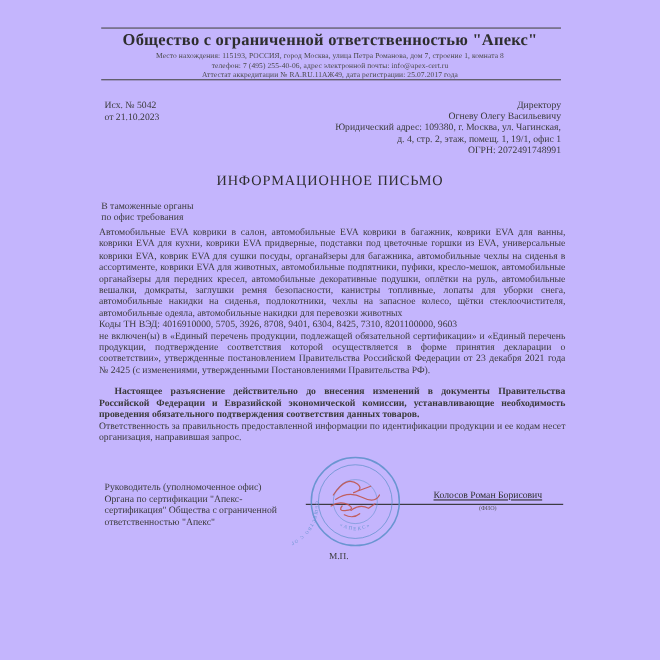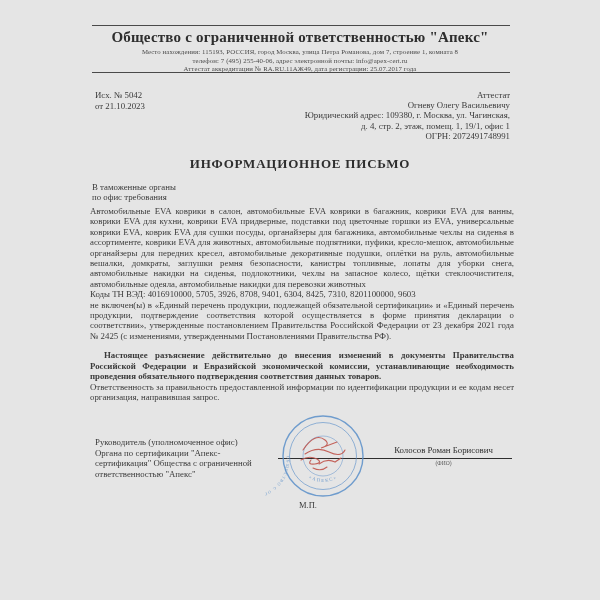--- a/index.html
+++ b/index.html
@@ -1,17 +1,17 @@
 <!DOCTYPE html>
 <html><head>
 <meta charset="utf-8">
 <style>
   html,body{margin:0;padding:0;background:#ffffff;}
   .page{
-    position:relative;width:600px;height:600px;background:#e5e5e5;
+    position:relative;width:600px;height:600px;background:#c4b5fd;
     font-family:"Liberation Serif", serif;color:#3a3a3a;overflow:hidden;
     -webkit-font-smoothing:antialiased;
   }
   .rule{position:absolute;left:92px;right:90px;height:0;border-top:1.4px solid #4a4a4a;}
   .rule-top{top:25px;}
   .rule-bottom{top:72px;}
   .company{
     position:absolute;top:29px;left:0;width:100%;text-align:center;
     font-size:15px;font-weight:bold;letter-spacing:.2px;color:#2e2e2e;
   }
@@ -19,30 +19,30 @@
     position:absolute;left:0;width:100%;text-align:center;
     font-size:6.8px;color:#4a4a4a;letter-spacing:.1px;
   }
   .lh-addr{top:48px;}
   .lh-contact{top:56.5px;}
   .lh-accred{top:64.5px;}
   .ref{position:absolute;top:90px;left:95px;font-size:8.8px;line-height:10.5px;}
   .addressee{position:absolute;top:90px;right:90px;width:260px;text-align:right;font-size:8.8px;line-height:10.2px;}
   .doc-title{
     position:absolute;top:156px;left:0;width:100%;text-align:center;
-    font-size:13px;font-weight:bold;letter-spacing:.8px;color:#2e2e2e;margin:0;
+    font-size:13px;font-weight:normal;letter-spacing:.8px;color:#2e2e2e;margin:0;
   }
   .to-whom{position:absolute;top:182px;left:92px;font-size:8.8px;line-height:10.2px;}
   .body-text{position:absolute;top:206px;left:90px;width:424px;font-size:8.8px;line-height:10.4px;}
   .body-text p{margin:0;text-align:justify;}
   .indent{text-indent:14px;}
   .para-gap{margin-top:9px !important;font-weight:bold;}
   .sig-left{position:absolute;top:437px;left:95px;width:175px;font-size:8.8px;line-height:10.5px;}
   .sig-line{position:absolute;top:458px;left:278px;width:234px;border-top:1px solid #2e2e2e;}
-  .sig-name{position:absolute;top:445px;left:375px;width:137px;text-align:center;font-size:8.8px;color:#2e2e2e;}
+  .sig-name{position:absolute;top:445px;left:375px;width:137px;text-align:center;font-size:8.8px;color:#2e2e2e;text-decoration:underline;}
   .sig-caption{position:absolute;top:460px;left:375px;width:137px;text-align:center;font-size:5.5px;color:#555;}
   .stamp{position:absolute;top:398px;left:265px;width:116px;height:116px;}
   .mp{position:absolute;top:500px;left:299px;font-size:8.5px;color:#3a3a3a;}
 </style>
 </head>
 <body>
 
 <div class="page">
 
   <div class="rule rule-top"></div>
@@ -51,21 +51,21 @@
   <div class="lh-line lh-contact">телефон: 7 (495) 255-40-06, адрес электронной почты: info@apex-cert.ru</div>
   <div class="lh-line lh-accred">Аттестат аккредитации № RA.RU.11АЖ49, дата регистрации: 25.07.2017 года</div>
   <div class="rule rule-bottom"></div>
 
   <div class="ref">
     <div>Исх. № 5042</div>
     <div>от 21.10.2023</div>
   </div>
 
   <div class="addressee">
-    <div>Аттестат</div>
+    <div>Директору</div>
     <div>Огневу Олегу Васильевичу</div>
     <div>Юридический адрес: 109380, г. Москва, ул. Чагинская,</div>
     <div>д. 4, стр. 2, этаж, помещ. 1, 19/1, офис 1</div>
     <div>ОГРН: 2072491748991</div>
   </div>
 
   <h1 class="doc-title">ИНФОРМАЦИОННОЕ ПИСЬМО</h1>
 
   <div class="to-whom">
     <div>В таможенные органы</div>

